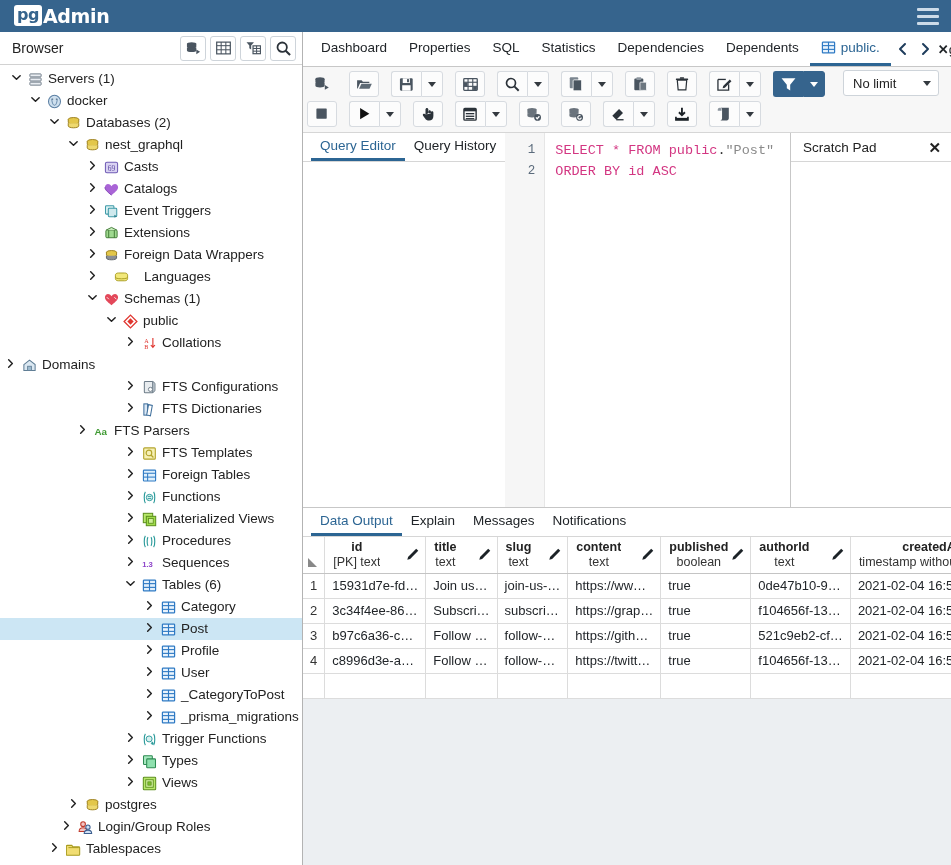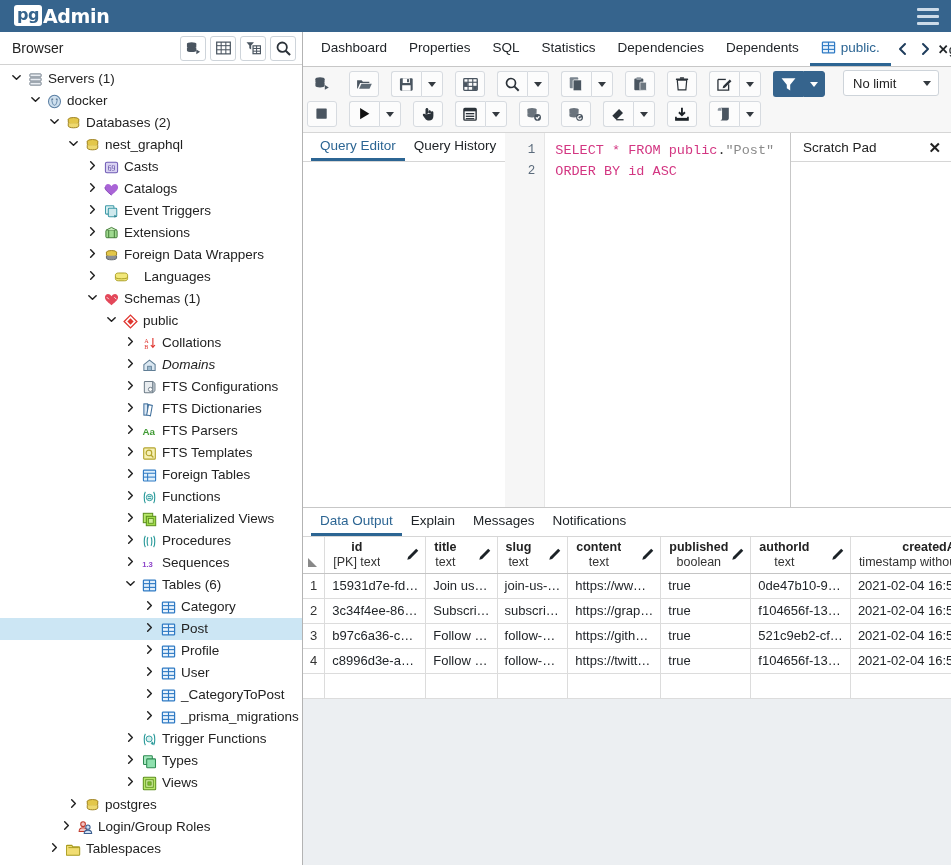--- a/index.html
+++ b/index.html
@@ -424,21 +424,21 @@
             </svg></span>
           <span class="tico">
             <svg width="15" height="15" viewBox="0 0 16 16">
               <text x="2.4" y="7" font-size="6.6" fill="#e0352f" font-family="Liberation Serif, serif">A</text>
               <text x="2.4" y="13.6" font-size="6.6" fill="#e0352f" font-family="Liberation Serif, serif">B</text>
               <path d="M11.6 2v10M9.4 9.6l2.2 2.6 2.2-2.6" fill="none" stroke="#e0352f" stroke-width="1.2"></path>
             </svg>
           </span>
           <span class="tlbl">Collations</span>
         </div>
-        <div class="tnode" style="padding-left: 120px; font-style: italic;">
+        <div class="tnode" style="">
           <span class="tw"><svg width="11" height="11" viewBox="0 0 12 12">
               <path d="M4 2l4 4-4 4" fill="none" stroke="#222" stroke-width="1.6" stroke-linecap="round" stroke-linejoin="round"></path>
             </svg></span>
           <span class="tico">
             <svg width="15" height="15" viewBox="0 0 16 16">
               <path d="M2 7 8 2.2 14 7v6.4H2z" fill="#dbe8f2" stroke="#5f7d94" stroke-width="1.1"></path>
               <rect x="6" y="8.8" width="4" height="4.6" fill="#9fbbcf" stroke="#5f7d94" stroke-width="0.9"></rect>
             </svg>
           </span>
           <span class="tlbl">Domains</span>
@@ -461,21 +461,21 @@
               <path d="M4 2l4 4-4 4" fill="none" stroke="#222" stroke-width="1.6" stroke-linecap="round" stroke-linejoin="round"></path>
             </svg></span>
           <span class="tico">
             <svg width="15" height="15" viewBox="0 0 16 16">
               <rect x="2" y="2" width="4" height="12" fill="#dbe8f5" stroke="#3f6f9c" stroke-width="1.1"></rect>
               <path d="M7 2.8l4 .8-2 11.2-4-1z" fill="#fff" stroke="#3f6f9c" stroke-width="1.1"></path>
             </svg>
           </span>
           <span class="tlbl">FTS Dictionaries</span>
         </div>
-        <div class="tnode" style="padding-left: 120px;">
+        <div class="tnode" style="padding-left: 72px;">
           <span class="tw"><svg width="11" height="11" viewBox="0 0 12 12">
               <path d="M4 2l4 4-4 4" fill="none" stroke="#222" stroke-width="1.6" stroke-linecap="round" stroke-linejoin="round"></path>
             </svg></span>
           <span class="tico">
             <svg width="15" height="15" viewBox="0 0 16 16">
               <text x="0.5" y="12" font-size="10.5" fill="#3f9a33" font-family="Liberation Sans, sans-serif" font-weight="bold">Aa</text>
             </svg>
           </span>
           <span class="tlbl">FTS Parsers</span>
         </div>

